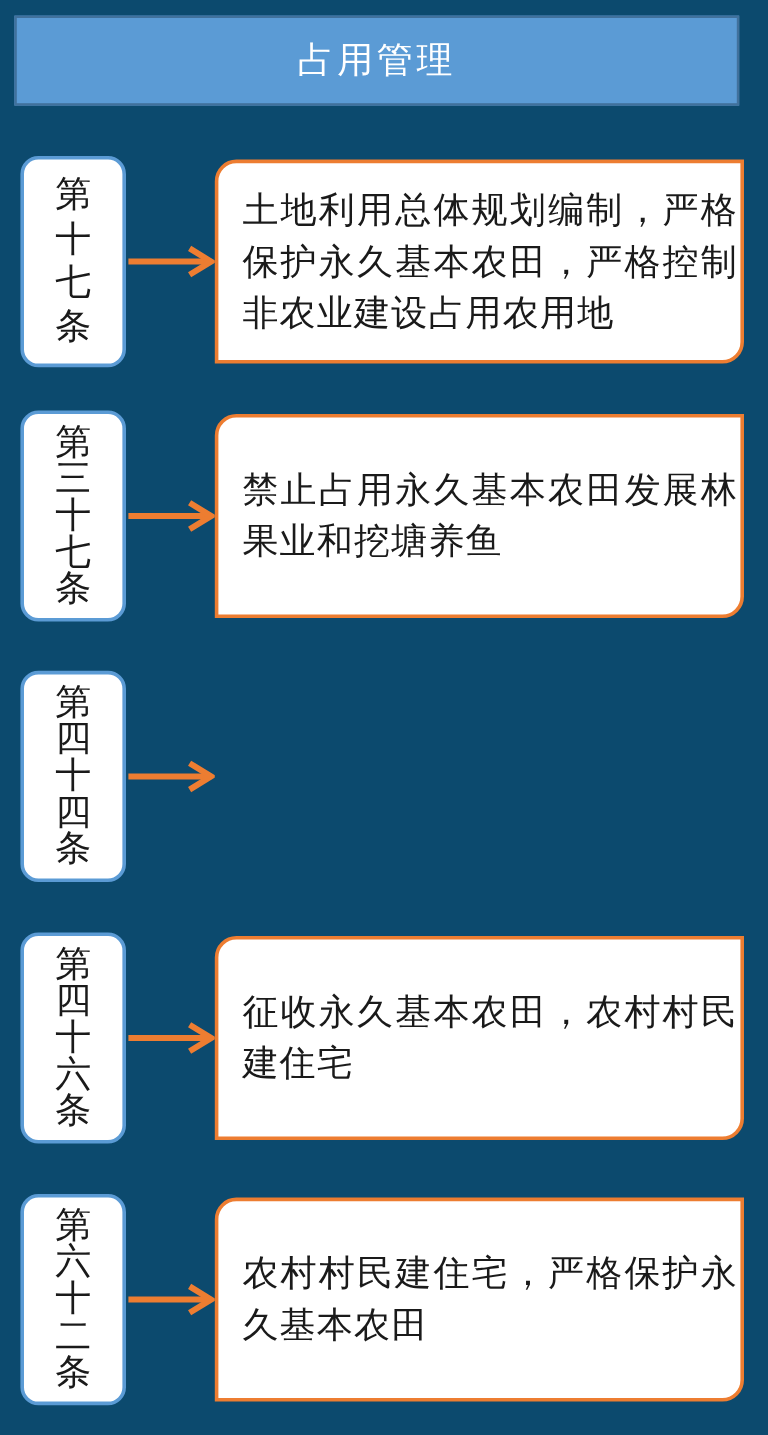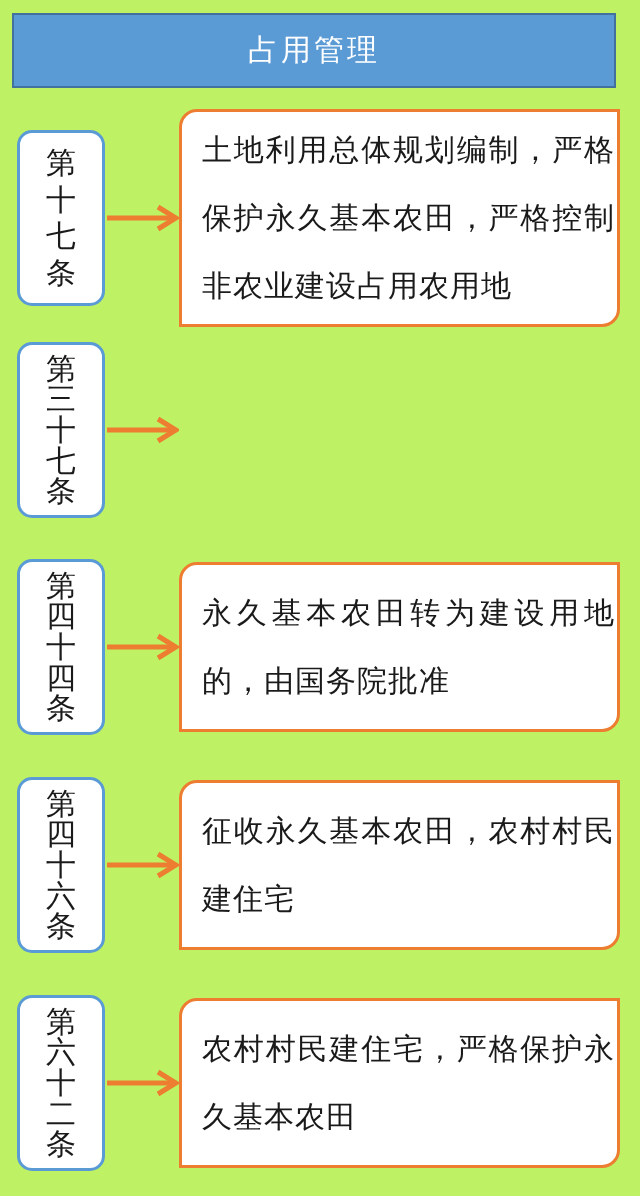--- a/index.html
+++ b/index.html
@@ -10,21 +10,21 @@
     --text:#1a1a1a;
     --header-text:#ffffff;
   }
   *{margin:0;padding:0;box-sizing:border-box;}
   html,body{background:#ffffff;}
   body{font-family:"Liberation Serif","DejaVu Serif",serif;}
   .canvas{
     position:relative;
     width:640px;
     height:1196px;
-    background:#bef264;
+    background:#0c4a6e;
     overflow:hidden;
   }
   .header{
     position:absolute;
     left:12px; top:13px;
     width:604px; height:75px;
     background:var(--blue-fill);
     border:2px solid var(--blue-border-dark);
     display:flex;
     align-items:center;
@@ -73,21 +73,21 @@
     border:3px solid var(--orange);
     border-radius:18px 0 18px 0;
     background:#ffffff;
     display:flex;
     flex-direction:column;
     justify-content:center;
     padding:4px 2px 4px 20px;
   }
   .desc-text{
     font-size:30px;
-    line-height:68px;
+    line-height:43px;
     letter-spacing:1px;
     color:var(--text);
     text-align:justify;
     text-justify:inter-character;
   }
   .r0{top:130px}
   .r1{top:342px}
   .r2{top:559px}
   .r3{top:777px}
   .r4{top:995px}
@@ -122,37 +122,37 @@
         <span>第</span>
         <span>三</span>
         <span>十</span>
         <span>七</span>
         <span>条</span>
       </div>
     <svg class="arrow" width="74" height="28" viewBox="0 0 74 28">
       <line x1="2" y1="14" x2="71" y2="14" stroke="var(--orange)" stroke-width="5"></line>
       <polyline points="53,3 71,14 53,25" fill="none" stroke="var(--orange)" stroke-width="5"></polyline>
     </svg>
+    <div class="desc-box">
+      <p class="desc-text">禁止占用永久基本农田发展林果业和挖塘养鱼</p>
+    </div>
   </div>
 
   <div class="row r2">
     <div class="article-box">
         <span>第</span>
         <span>四</span>
         <span>十</span>
         <span>四</span>
         <span>条</span>
       </div>
     <svg class="arrow" width="74" height="28" viewBox="0 0 74 28">
       <line x1="2" y1="14" x2="71" y2="14" stroke="var(--orange)" stroke-width="5"></line>
       <polyline points="53,3 71,14 53,25" fill="none" stroke="var(--orange)" stroke-width="5"></polyline>
     </svg>
-    <div class="desc-box">
-      <p class="desc-text">永久基本农田转为建设用地的，由国务院批准</p>
-    </div>
   </div>
 
   <div class="row r3">
     <div class="article-box">
         <span>第</span>
         <span>四</span>
         <span>十</span>
         <span>六</span>
         <span>条</span>
       </div>

